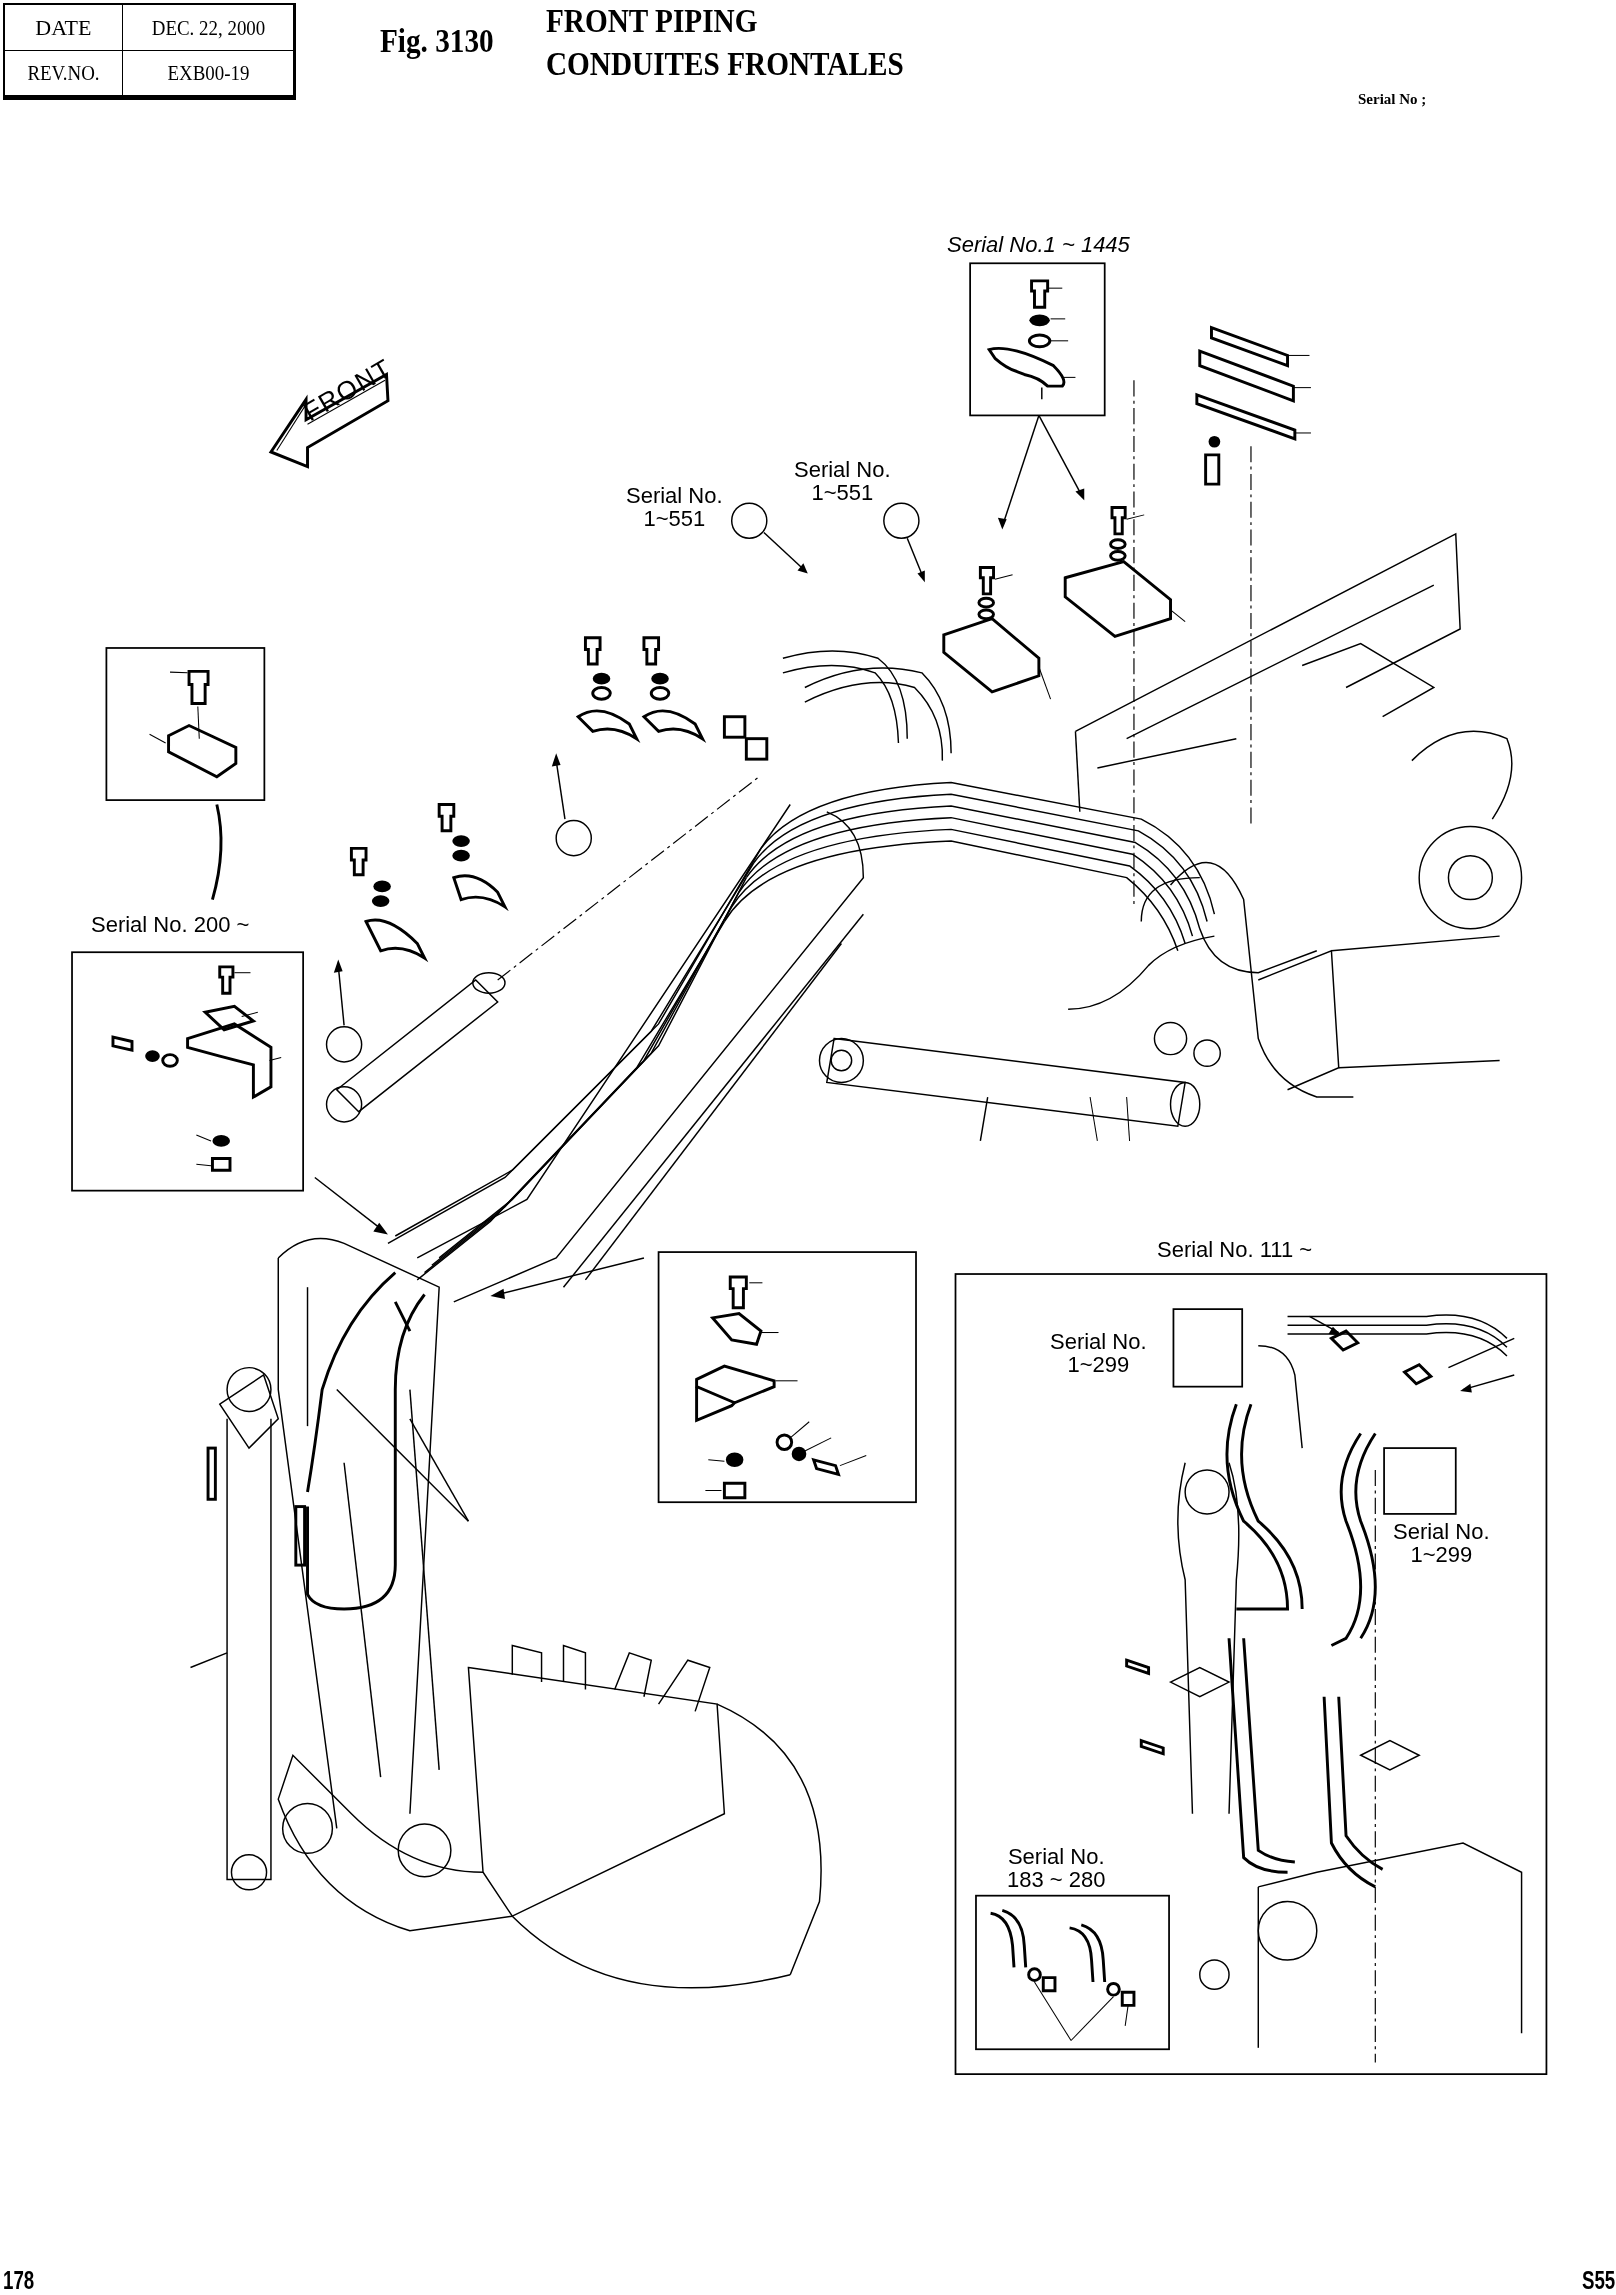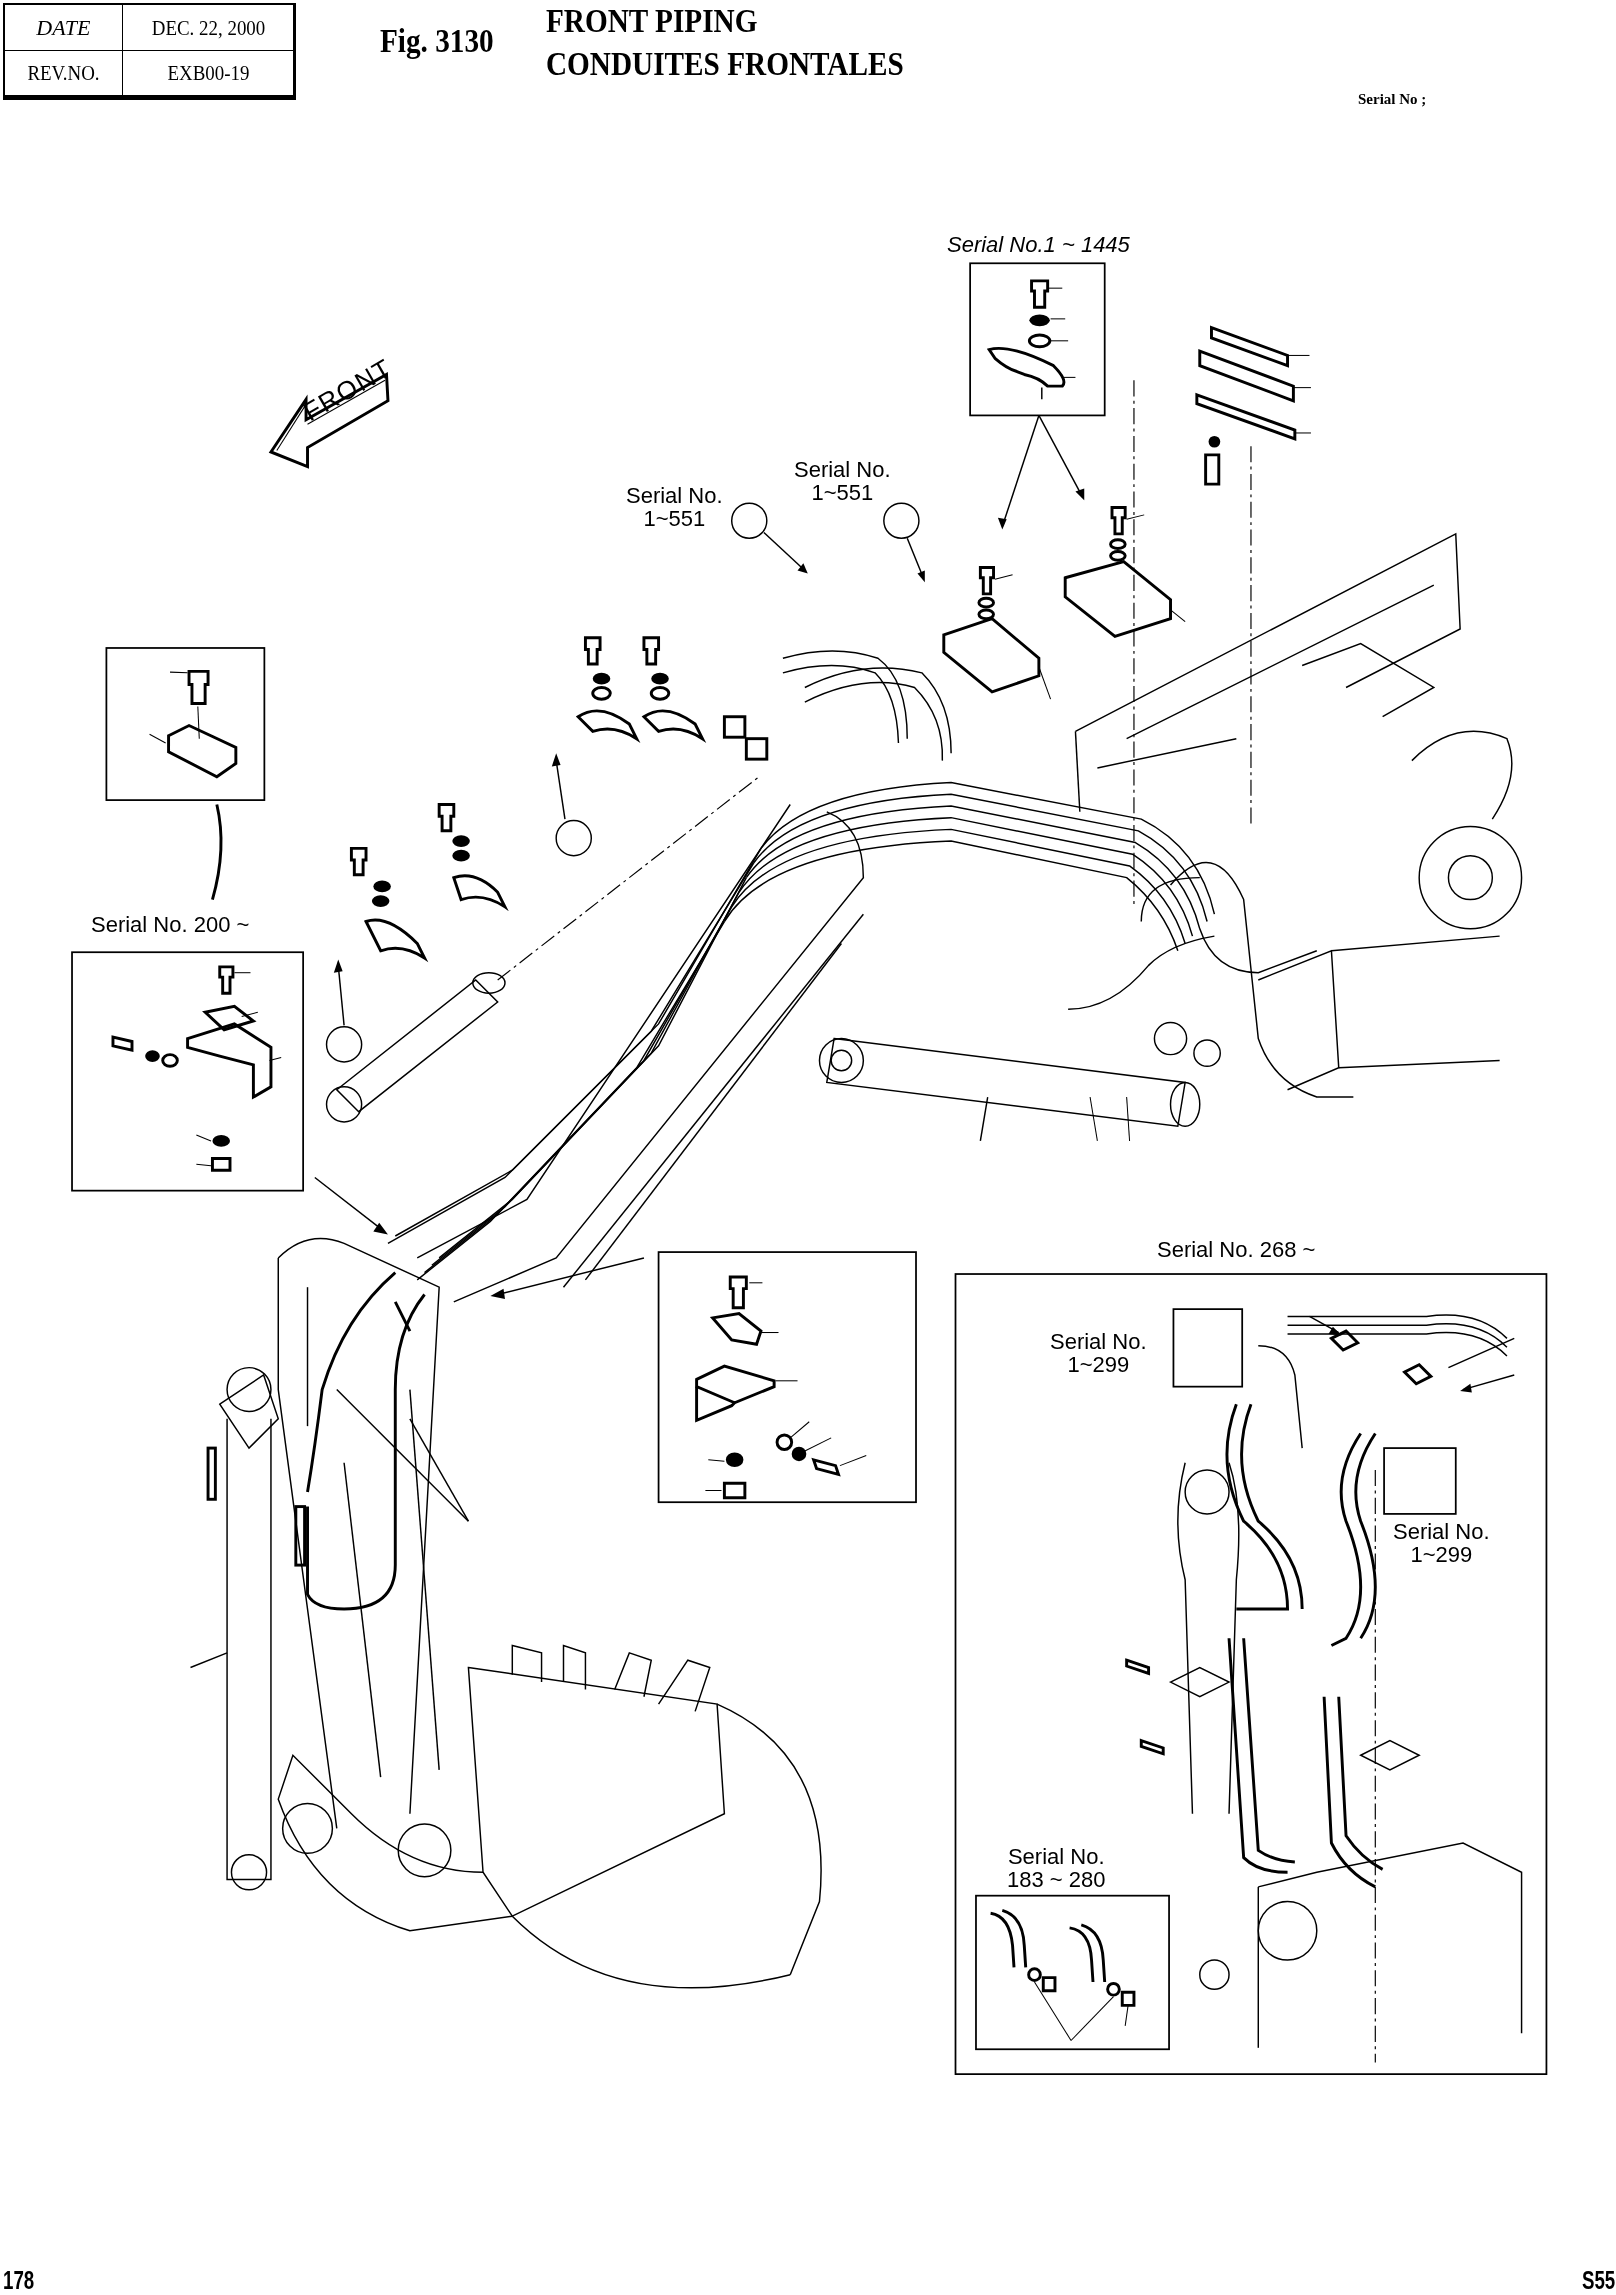--- a/index.html
+++ b/index.html
@@ -48,21 +48,21 @@
       position: absolute; right: 1.5px; top: 2265px; font-size: 26px; font-weight: bold;
       transform: scaleX(0.72); transform-origin: right top;
     }
   </style>
 </head>
 <body>
 
 <div class="info-wrap" style="border:2.2px solid #000;border-right-width:3.7px;border-bottom-width:5.1px;box-sizing:border-box;">
   <div class="v1"></div>
   <div class="h1"></div>
-  <div class="serif" style="position:absolute;left:0;width:117px;top:2.9px;height:41px;display:flex;align-items:center;justify-content:center;font-size:22px;font-style:italic;">DATE</div>
+  <div class="serif" style="position:absolute;left:0;width:117px;top:2.9px;height:41px;display:flex;align-items:center;justify-content:center;font-size:22px;">DATE</div>
   <div class="serif" style="position:absolute;left:119px;right:0;top:2.9px;height:41px;display:flex;align-items:center;justify-content:center;font-size:22px;transform:scaleX(0.86);">DEC. 22, 2000</div>
   <div class="serif" style="position:absolute;left:0;width:117px;top:48px;height:41px;display:flex;align-items:center;justify-content:center;font-size:22px;transform:scaleX(0.86);">REV.NO.</div>
   <div class="serif" style="position:absolute;left:119px;right:0;top:48px;height:41px;display:flex;align-items:center;justify-content:center;font-size:22px;transform:scaleX(0.86);">EXB00-19</div>
 </div>
 
 <div class="fig-num serif">Fig. 3130</div>
 <div class="title-en serif">FRONT PIPING</div>
 <div class="title-fr serif">CONDUITES FRONTALES</div>
 <div class="serial-head serif">Serial No ;</div>
 
@@ -366,21 +366,21 @@
   <div>1~551</div>
 </div>
 <div class="label sans" style="left:794px;top:458px;">
   <div>Serial No.</div>
   <div>1~551</div>
 </div>
 <div class="label sans" style="left:91px;top:913px;">
   <span>Serial No. 200 ~</span>
 </div>
 <div class="label sans" style="left:1157px;top:1238px;">
-  <span>Serial No. 268 ~</span>
+  <span>Serial No. 111 ~</span>
 </div>
 <div class="label sans" style="left:1050px;top:1330px;">
   <div>Serial No.</div>
   <div>1~299</div>
 </div>
 <div class="label sans" style="left:1393px;top:1520px;">
   <div>Serial No.</div>
   <div>1~299</div>
 </div>
 <div class="label sans" style="left:1007px;top:1845px;">

